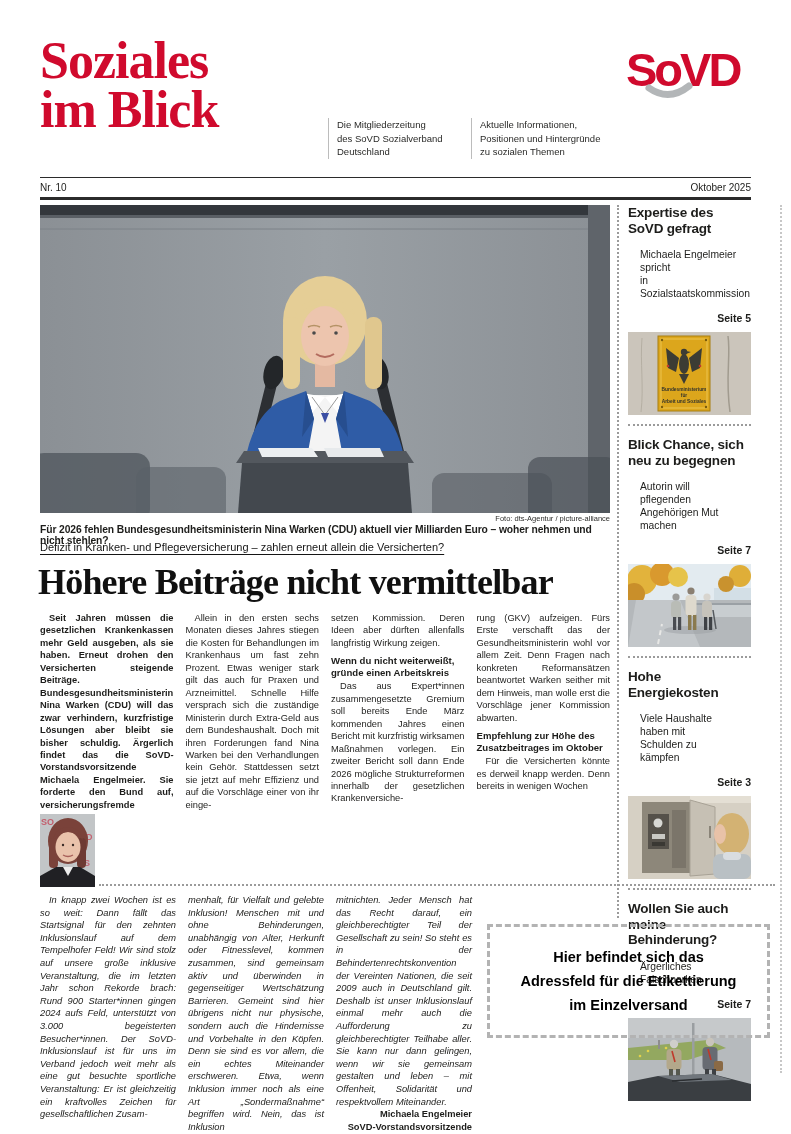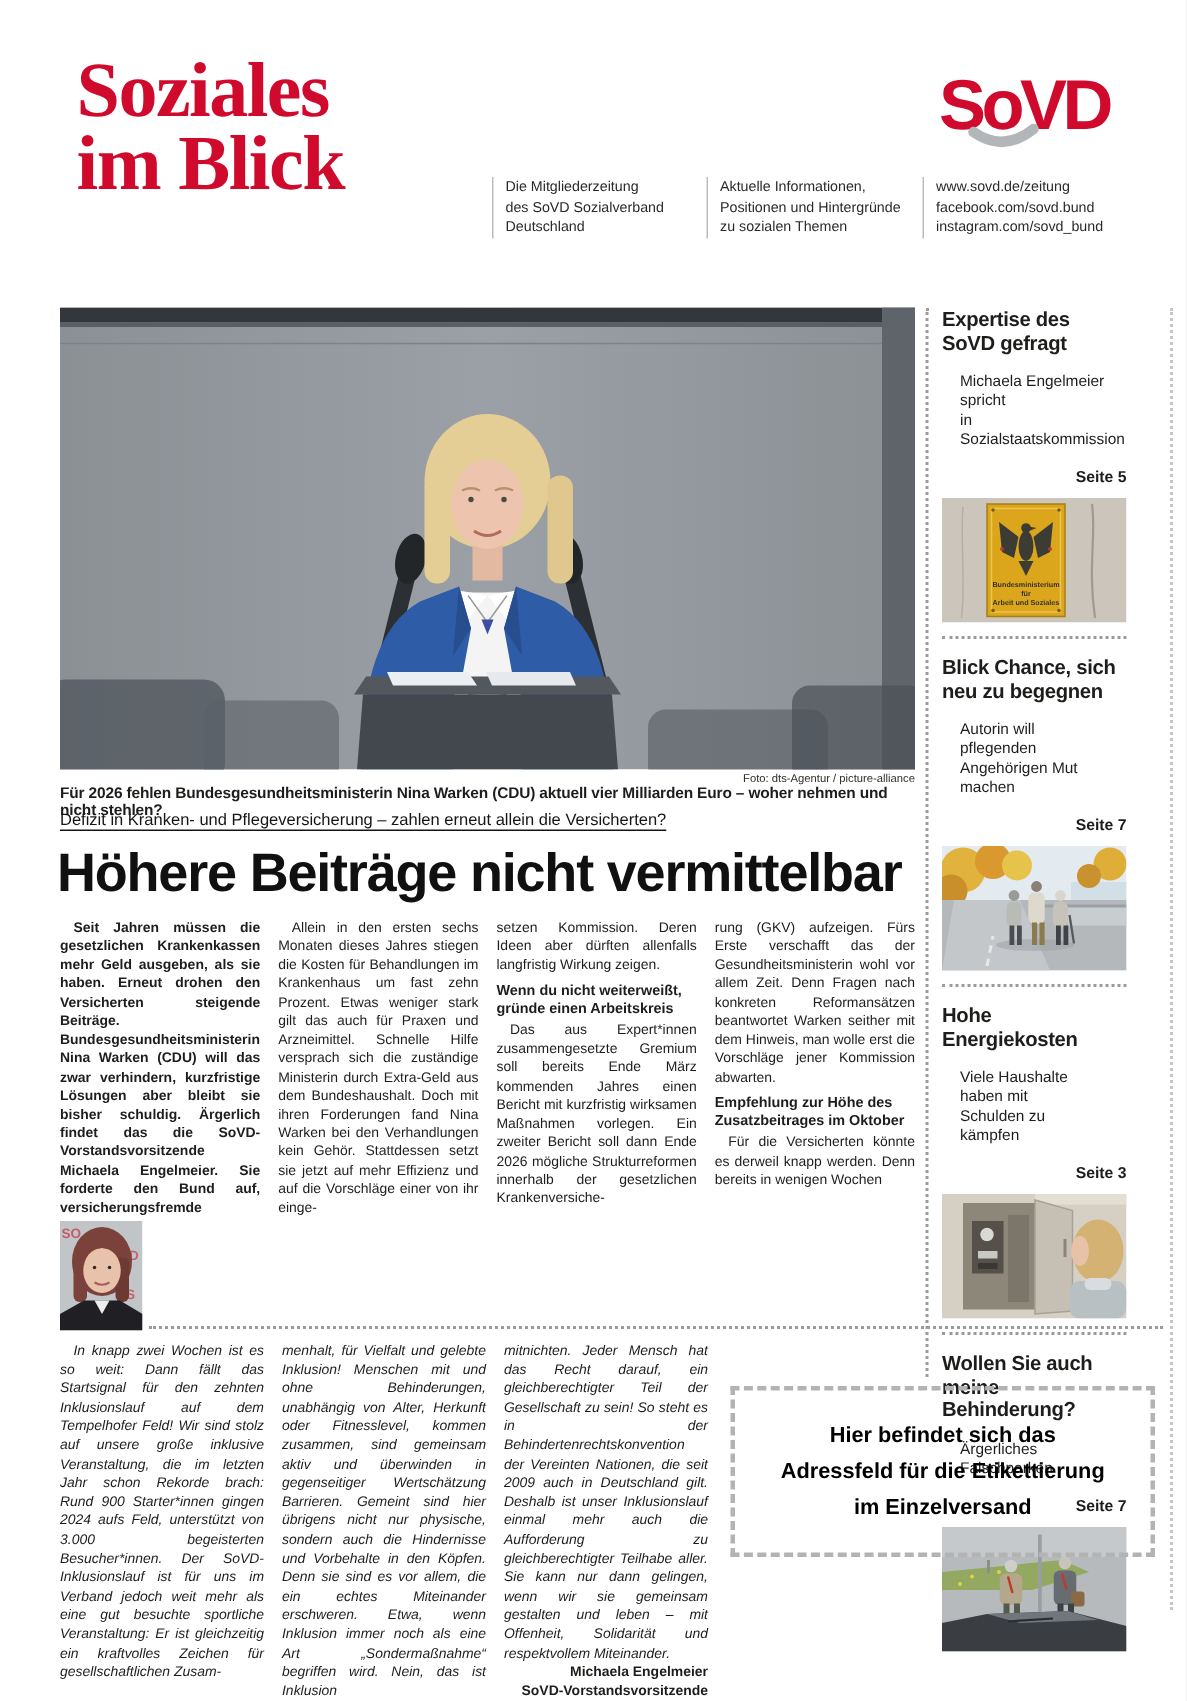--- a/index.html
+++ b/index.html
@@ -3,39 +3,39 @@
 <meta charset="utf-8">
 <style>
   html,body{margin:0;padding:0;background:#e8e8e8;}
   .page{position:relative;width:791px;height:1134px;background:#ffffff;margin:0 auto;
         font-family:"Liberation Sans","DejaVu Sans",sans-serif;color:#1d1d1b;overflow:hidden;}
   .pre{white-space:pre-line;}
 
   
   .masthead-title{position:absolute;left:40px;top:36px;width:300px;
     font-family:"Liberation Serif","DejaVu Serif",serif;font-weight:bold;
-    font-size:52px;line-height:49px;letter-spacing:-1px;color:#d00a2d;margin-left:11px;}
+    font-size:52px;line-height:49px;letter-spacing:-1px;color:#d00a2d;}
   .logo{position:absolute;left:626px;top:42px;}
   .infocol{position:absolute;top:118px;border-left:1px solid #bcbcbc;padding-left:8px;
     font-size:9.5px;line-height:13.5px;color:#2a2a28;}
   .ic1{left:328px;width:125px;} .ic2{left:471px;width:132px;} .ic3{left:615px;width:140px;}
 
   
   .issuebar{position:absolute;left:40px;top:177px;width:711px;height:19px;
     border-top:1px solid #2b2b2b;border-bottom:3px solid #2b2b2b;
     display:flex;justify-content:space-between;align-items:center;font-size:10px;}
 
   
   .mainphoto{position:absolute;left:40px;top:205px;width:570px;height:308px;}
   .credit{position:absolute;left:40px;top:514px;width:570px;text-align:right;font-size:7.5px;color:#2e2e2c;}
   .caption{position:absolute;left:40px;top:524px;width:574px;font-size:10.3px;font-weight:bold;letter-spacing:-0.1px;}
   .kicker{position:absolute;left:40px;top:541px;width:578px;font-size:11px;color:#151515;
     text-decoration:underline;text-underline-offset:3px;}
   .headline{position:absolute;left:38px;top:562px;width:580px;
-    font-family:Liberation Sans, sans-serif;font-weight:bold;
+    font-family:Liberation Serif, serif;font-weight:bold;
     font-size:36px;line-height:40px;letter-spacing:-0.8px;color:#101010;}
 
   
   .article{position:absolute;left:40px;top:612px;width:570px;height:198px;display:flex;gap:12px;overflow:hidden;}
   .acol{flex:1;font-size:9.3px;line-height:12.45px;text-align:justify;}
   .acol p{margin:0;}
   .acol p.ind{text-indent:9px;}
   .acol.lead{font-weight:bold;}
   .acol h4{margin:6px 0 1px;font-size:9.6px;line-height:12px;text-align:left;white-space:pre-line;}
   .cont{font-weight:bold;font-style:italic;text-align:right;margin-top:17px;}
@@ -82,24 +82,25 @@
       <path d="M 23 46 Q 43 60 63 44" stroke="#b3b6b8" stroke-width="7" fill="none" stroke-linecap="round"></path>
     </svg>
   </div>
 
   <div class="infocol ic2 pre">Aktuelle Informationen,
 Positionen und Hintergründe
 zu sozialen Themen</div>
   <div class="infocol ic1 pre">Die Mitgliederzeitung
 des SoVD Sozialverband
 Deutschland</div>
-  <div class="infocol ic3 pre">www.sovd.de/zeitung
-facebook.com/sovd.bund
-instagram.com/sovd_bund</div>
-
+
+  <div class="issuebar">
+    <span>Nr. 10</span>
+    <span>Oktober 2025</span>
+  </div>
 
   <div class="mainphoto">
     <svg width="570" height="308" viewBox="0 0 570 308">
       <defs>
         <linearGradient id="wall" x1="0" y1="0" x2="1" y2="0">
           <stop offset="0" stop-color="#8b9095"></stop>
             <stop offset="0.5" stop-color="#9aa0a5"></stop>
             <stop offset="1" stop-color="#8b9095"></stop>
         </linearGradient>
       </defs>

